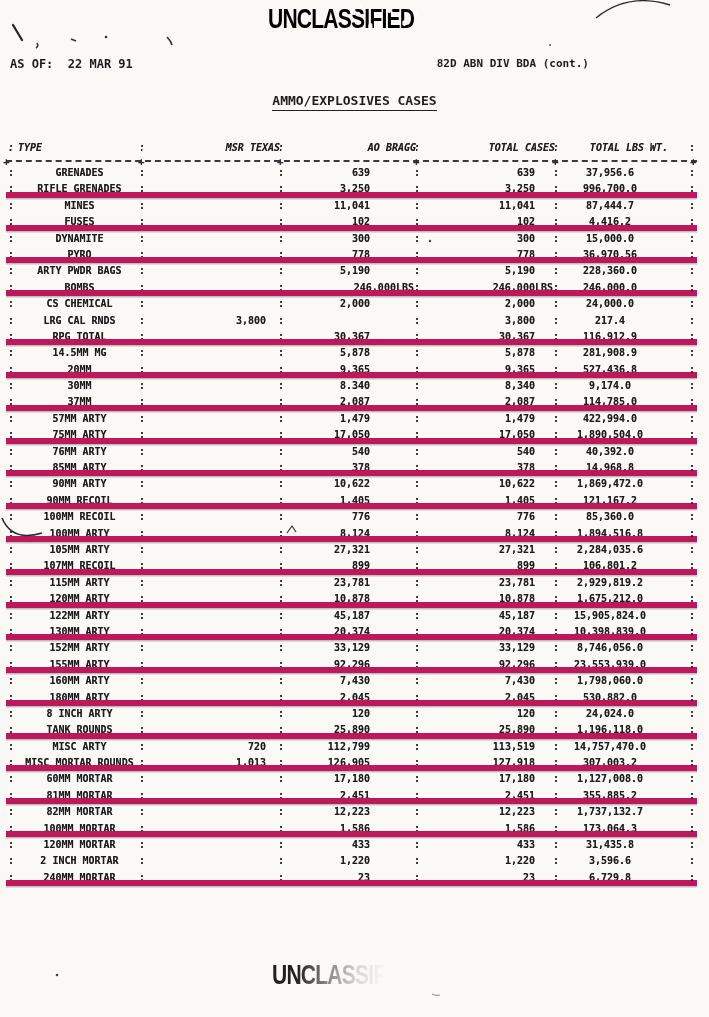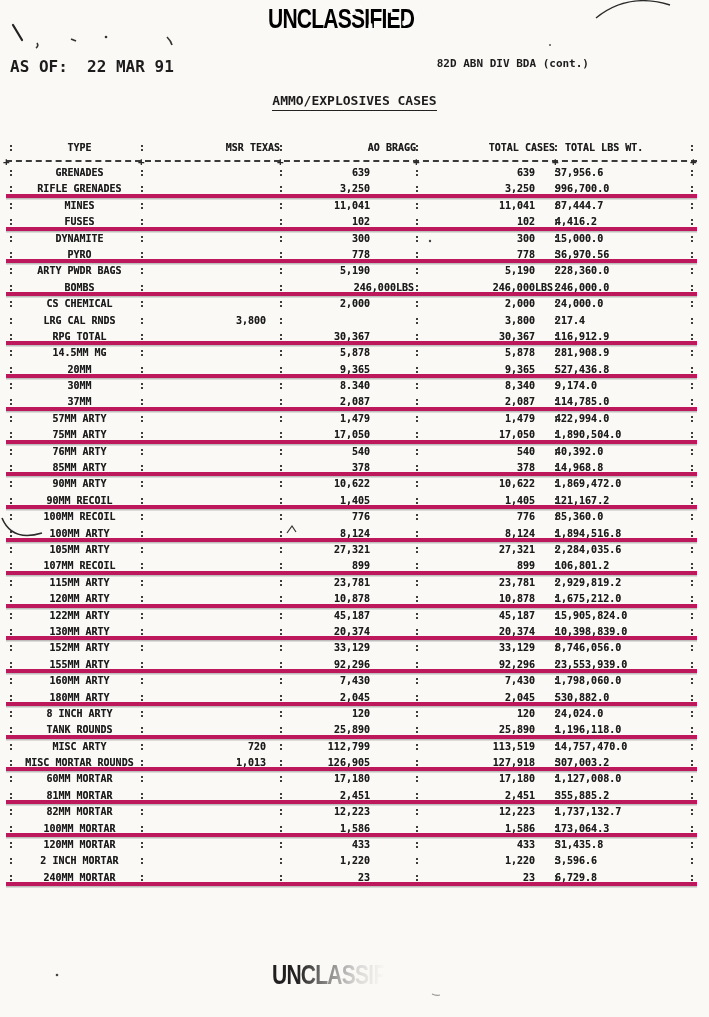--- a/index.html
+++ b/index.html
@@ -27,46 +27,46 @@
       radial-gradient(4px 4px at 95% 35%, #faf9f6 50%, transparent 60%),
       radial-gradient(3px 3px at 22% 15%, #faf9f6 55%, transparent 65%);
     opacity:.85;
   }
   .stamp-bottom{
     top:962px;left:272px;filter:blur(.55px);
     -webkit-mask-image:linear-gradient(100deg,rgba(0,0,0,.95) 18%,rgba(0,0,0,.5) 38%,rgba(0,0,0,.14) 58%,transparent 76%);
     mask-image:linear-gradient(100deg,rgba(0,0,0,.95) 18%,rgba(0,0,0,.5) 38%,rgba(0,0,0,.14) 58%,transparent 76%);
   }
   
-  .asof{position:absolute;top:57px;left:10px;font-size:16px;font-weight:bold;white-space:pre;}
+  .asof{position:absolute;top:57px;left:10px;font-size:12px;font-weight:bold;white-space:pre;}
   .doc-title{position:absolute;top:57px;left:0;width:589px;text-align:right;font-size:11px;font-weight:bold;}
   .doc-subtitle-wrap{position:absolute;top:90px;left:0;width:709px;text-align:center;}
   .doc-subtitle{display:inline-block;font-size:13px;font-weight:bold;border-bottom:1.6px solid #222;padding-bottom:2px;}
   
   .tbl{position:absolute;top:138px;left:6px;width:691px;}
   .row{
     display:grid;grid-template-columns:135px 139px 136px 139px 138px;
     position:relative;height:16.4px;line-height:16.4px;font-size:10px;font-weight:bold;
     box-sizing:border-box;
     text-shadow:0 0 .5px rgba(20,20,20,.55);
   }
   .row::after{content:":";position:absolute;right:2px;top:0;color:#2a2a2a;}
   .hrow{height:20px;line-height:20px;}
   .cell{position:relative;overflow:hidden;white-space:pre;}
   .cell::before{content:":";position:absolute;left:-2px;top:0;color:#2a2a2a;}
   .cell.c0::before{left:2px;}
   .c0{text-align:center;padding-left:12px;}
-  .hcell{text-align:center;padding:0 0 0 10px !important;}
+  .hcell{text-align:left;padding:0 0 0 10px !important;font-style:italic;}
   .hcell.c0{padding-left:12px !important;}
   .c1{text-align:right;padding-right:14px;}
   .c2{text-align:right;padding-right:46px;}
   .c3{text-align:right;padding-right:20px;}
-  .c4{text-align:left;padding-right:28px;}
+  .c4{text-align:center;padding-right:28px;}
   .cell.tight{padding-right:2px;}
-  .group-end{border-bottom:4px solid #be185d;box-shadow:0 1.5px 0 rgba(40,40,40,.28);}
+  .group-end{border-bottom:6px solid #be185d;box-shadow:0 1.5px 0 rgba(40,40,40,.28);}
   .sep{position:relative;height:6px;margin:0 0 1px 0;}
   .sep::before{content:"";position:absolute;left:0;right:0;top:2px;border-top:2px dashed #3a3a3a;}
   .sep .plus{position:absolute;top:-3px;font-size:11px;font-weight:bold;color:#2a2a2a;}
   .sep .plus::before{content:"+";}
   
   .marks{position:absolute;inset:0;pointer-events:none;}
 </style>
 </head>
 <body>
 

